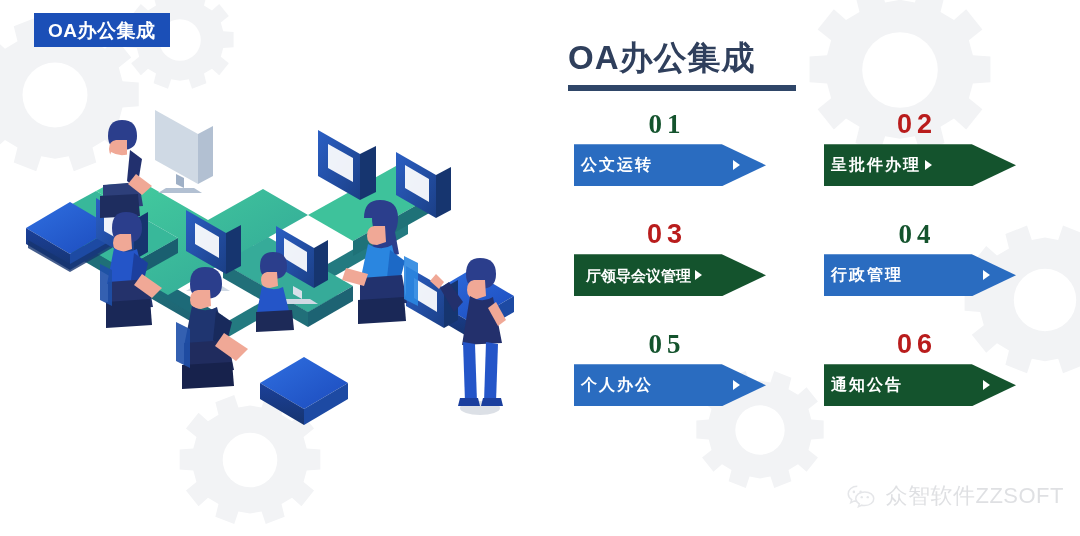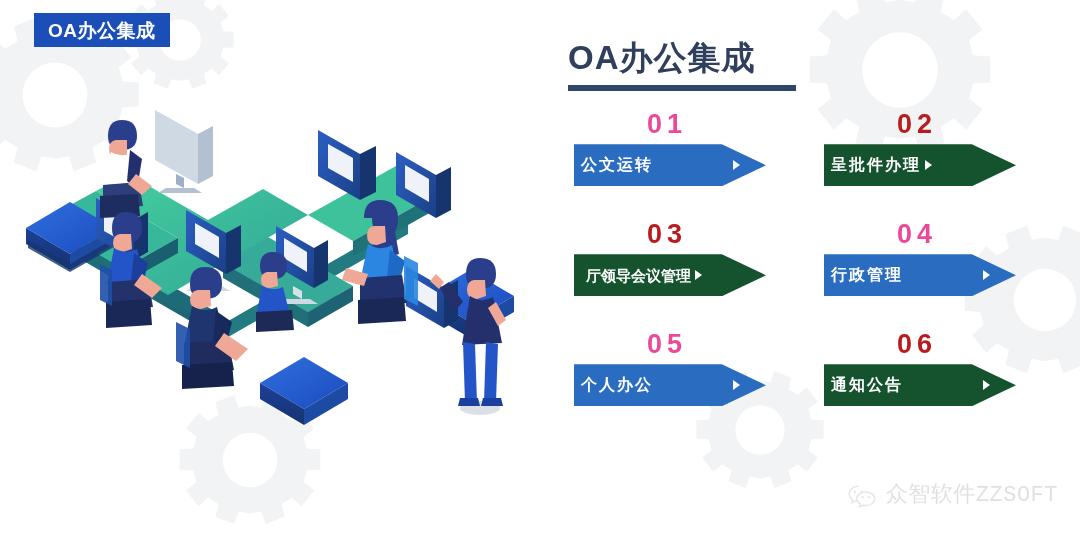--- a/index.html
+++ b/index.html
@@ -48,21 +48,21 @@
   .grid{
     margin-top:20px;
     display:grid;grid-template-columns:250px 250px;
     grid-auto-rows:110px;
   }
   .cell{position:relative;}
   .num{
     font-size:27px;font-weight:bold;letter-spacing:5px;
     text-align:center;width:186px;margin:0 0 6px 14px;line-height:1;
   }
-  .num.blue{color:#ec4899;}
+  .num.blue{color:#14532d;font-family:Liberation Serif, serif;}
   .num.dark{color:#b91c1c;}
 
   .arrow{
     position:relative;height:42px;width:192px;margin-left:14px;
     display:flex;align-items:center;
     box-sizing:border-box;
     padding-left:7px;
     clip-path:polygon(0 0, 77% 0, 100% 50%, 77% 100%, 0 100%);
   }
   .arrow.blue{background:#2a6cc0;}
@@ -77,24 +77,23 @@
     width:0;height:0;
     border-top:5px solid transparent;
     border-bottom:5px solid transparent;
     border-left:7px solid #ffffff;
     flex:none;
   }
   .arrow-tip.close{margin-right:30px;margin-left:4px;}
 
   
   .watermark{
-    position:absolute;right:22px;bottom:28px;
+    position:absolute;right:16px;bottom:28px;
     display:flex;align-items:center;gap:9px;z-index:7;
     opacity:.45;
-    font-family:Liberation Mono, monospace;
   }
   .wechat-icon{width:30px;height:24px;flex:none;}
   .wm-text{
     color:#b9bcc2;font-size:22px;letter-spacing:.5px;
     white-space:nowrap;line-height:1;font-weight:500;
   }
 </style>
 </head>
 <body>
 

